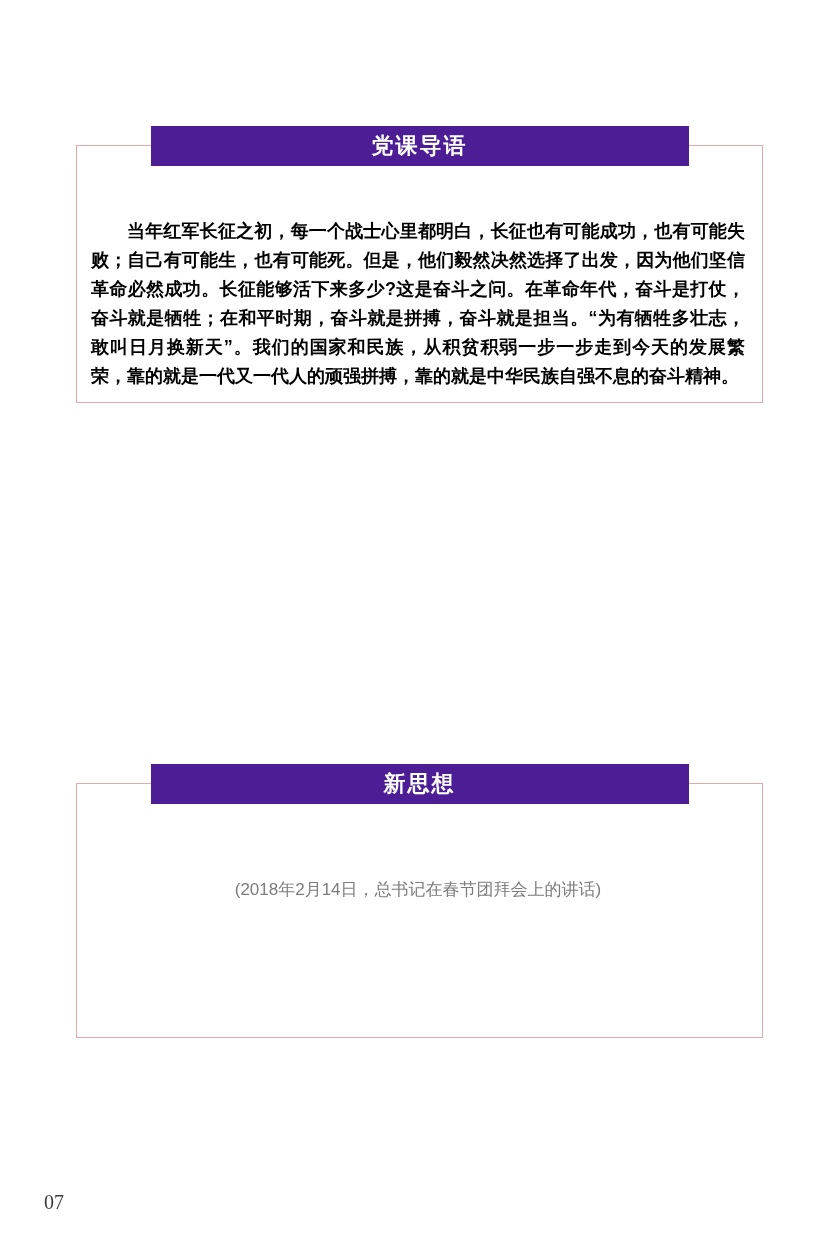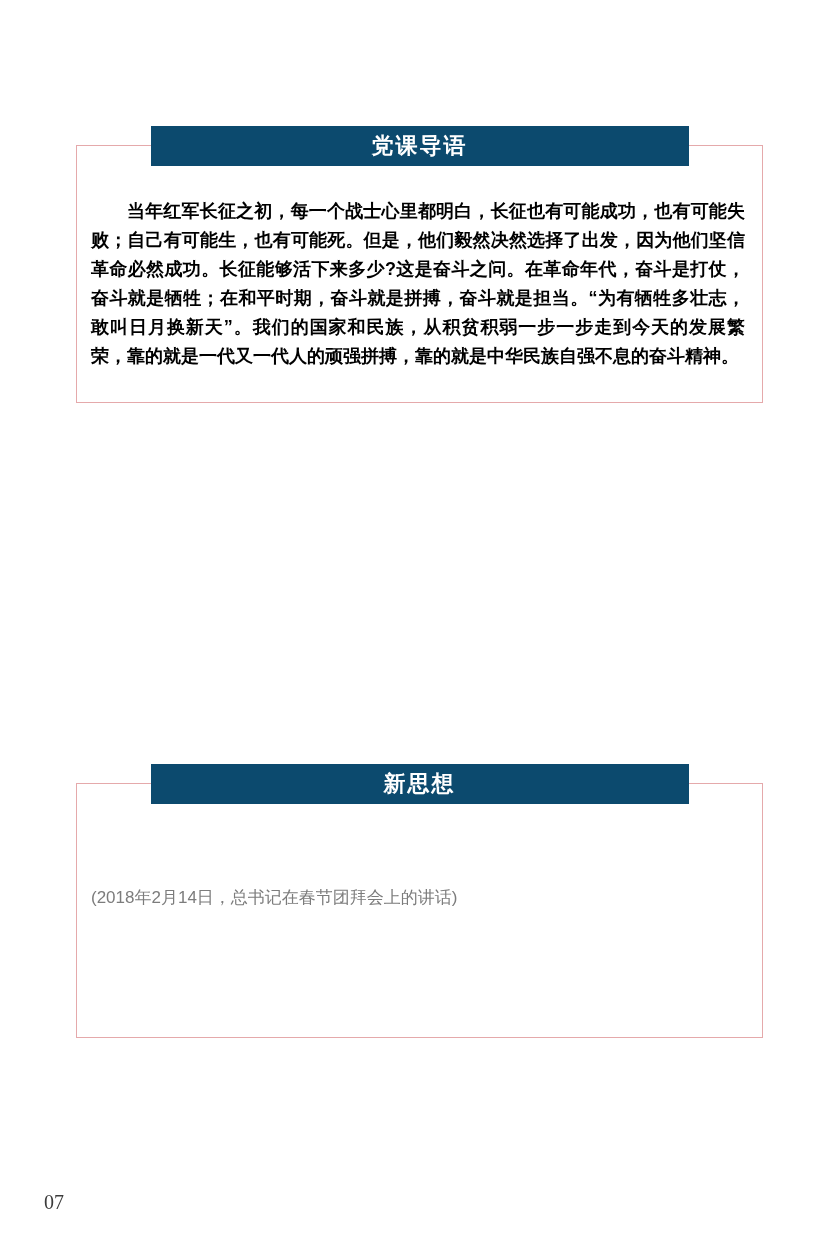--- a/index.html
+++ b/index.html
@@ -20,55 +20,56 @@
     border: 1.5px solid #e5a9ab;
     background: #ffffff;
   }
   .card-banner {
     position: absolute;
     top: -20px;
     left: 50%;
     transform: translateX(-50%);
     width: 538px;
     height: 40px;
-    background: #0c4a6e;
+    background: #4c1d95;
     color: #ffffff;
     display: flex;
     align-items: center;
     justify-content: center;
     font-size: 22px;
     font-weight: bold;
     letter-spacing: 2px;
     z-index: 2;
   }
   .card-body {
     padding-left: 14px;
     padding-right: 17px;
   }
   .body-text {
     font-size: 18px;
     line-height: 29px;
     color: #000000;
     font-weight: bold;
     text-align: justify;
     text-indent: 2em;
+    margin-top: 20px;
   }
   #card-1 { top: 145px; height: 258px; }
   #card-1 .card-body { padding-top: 51px; }
   #card-2 { top: 487px; height: 256px; }
   #card-2 .card-body { padding-top: 91px; }
   #card-3 { top: 783px; height: 255px; }
   #card-3 .card-body { padding-top: 78px; }
   .attribution {
-    margin-top: 24px;
+    margin-top: 16px;
     font-size: 17px;
     line-height: 24px;
     color: #7c7c7c;
     font-weight: normal;
-    text-align: left;
+    text-align: center;
   }
   .page-number {
     position: absolute;
     left: 44px;
     top: 1191px;
     font-family: "Liberation Serif", "DejaVu Serif", serif;
     font-size: 20px;
     color: #3c3c3c;
     text-align: center;
   }

